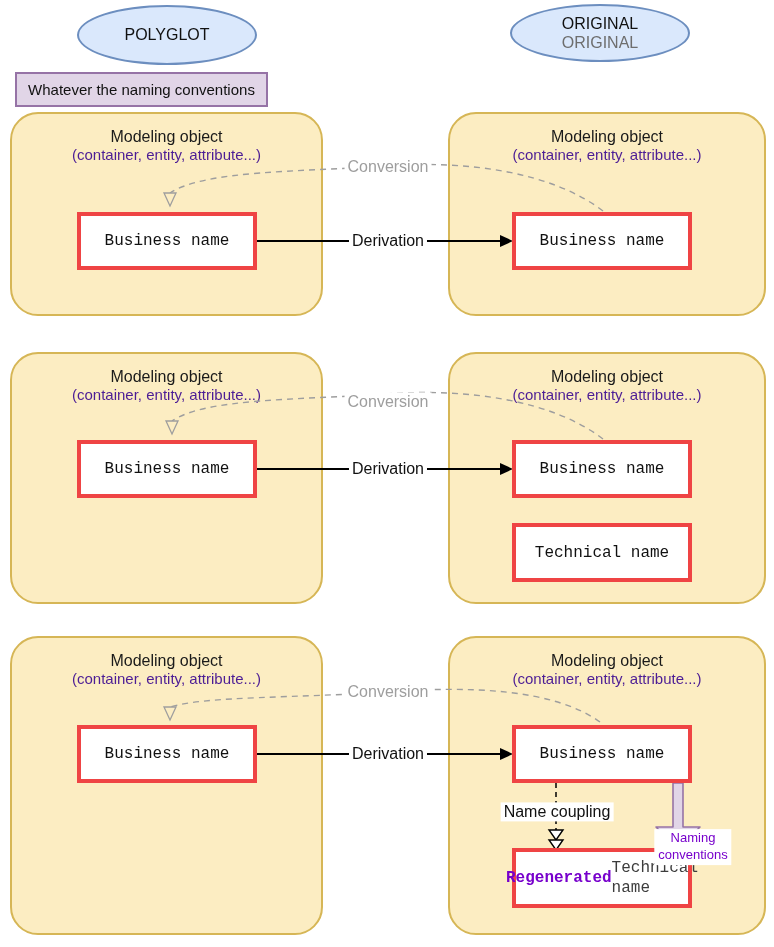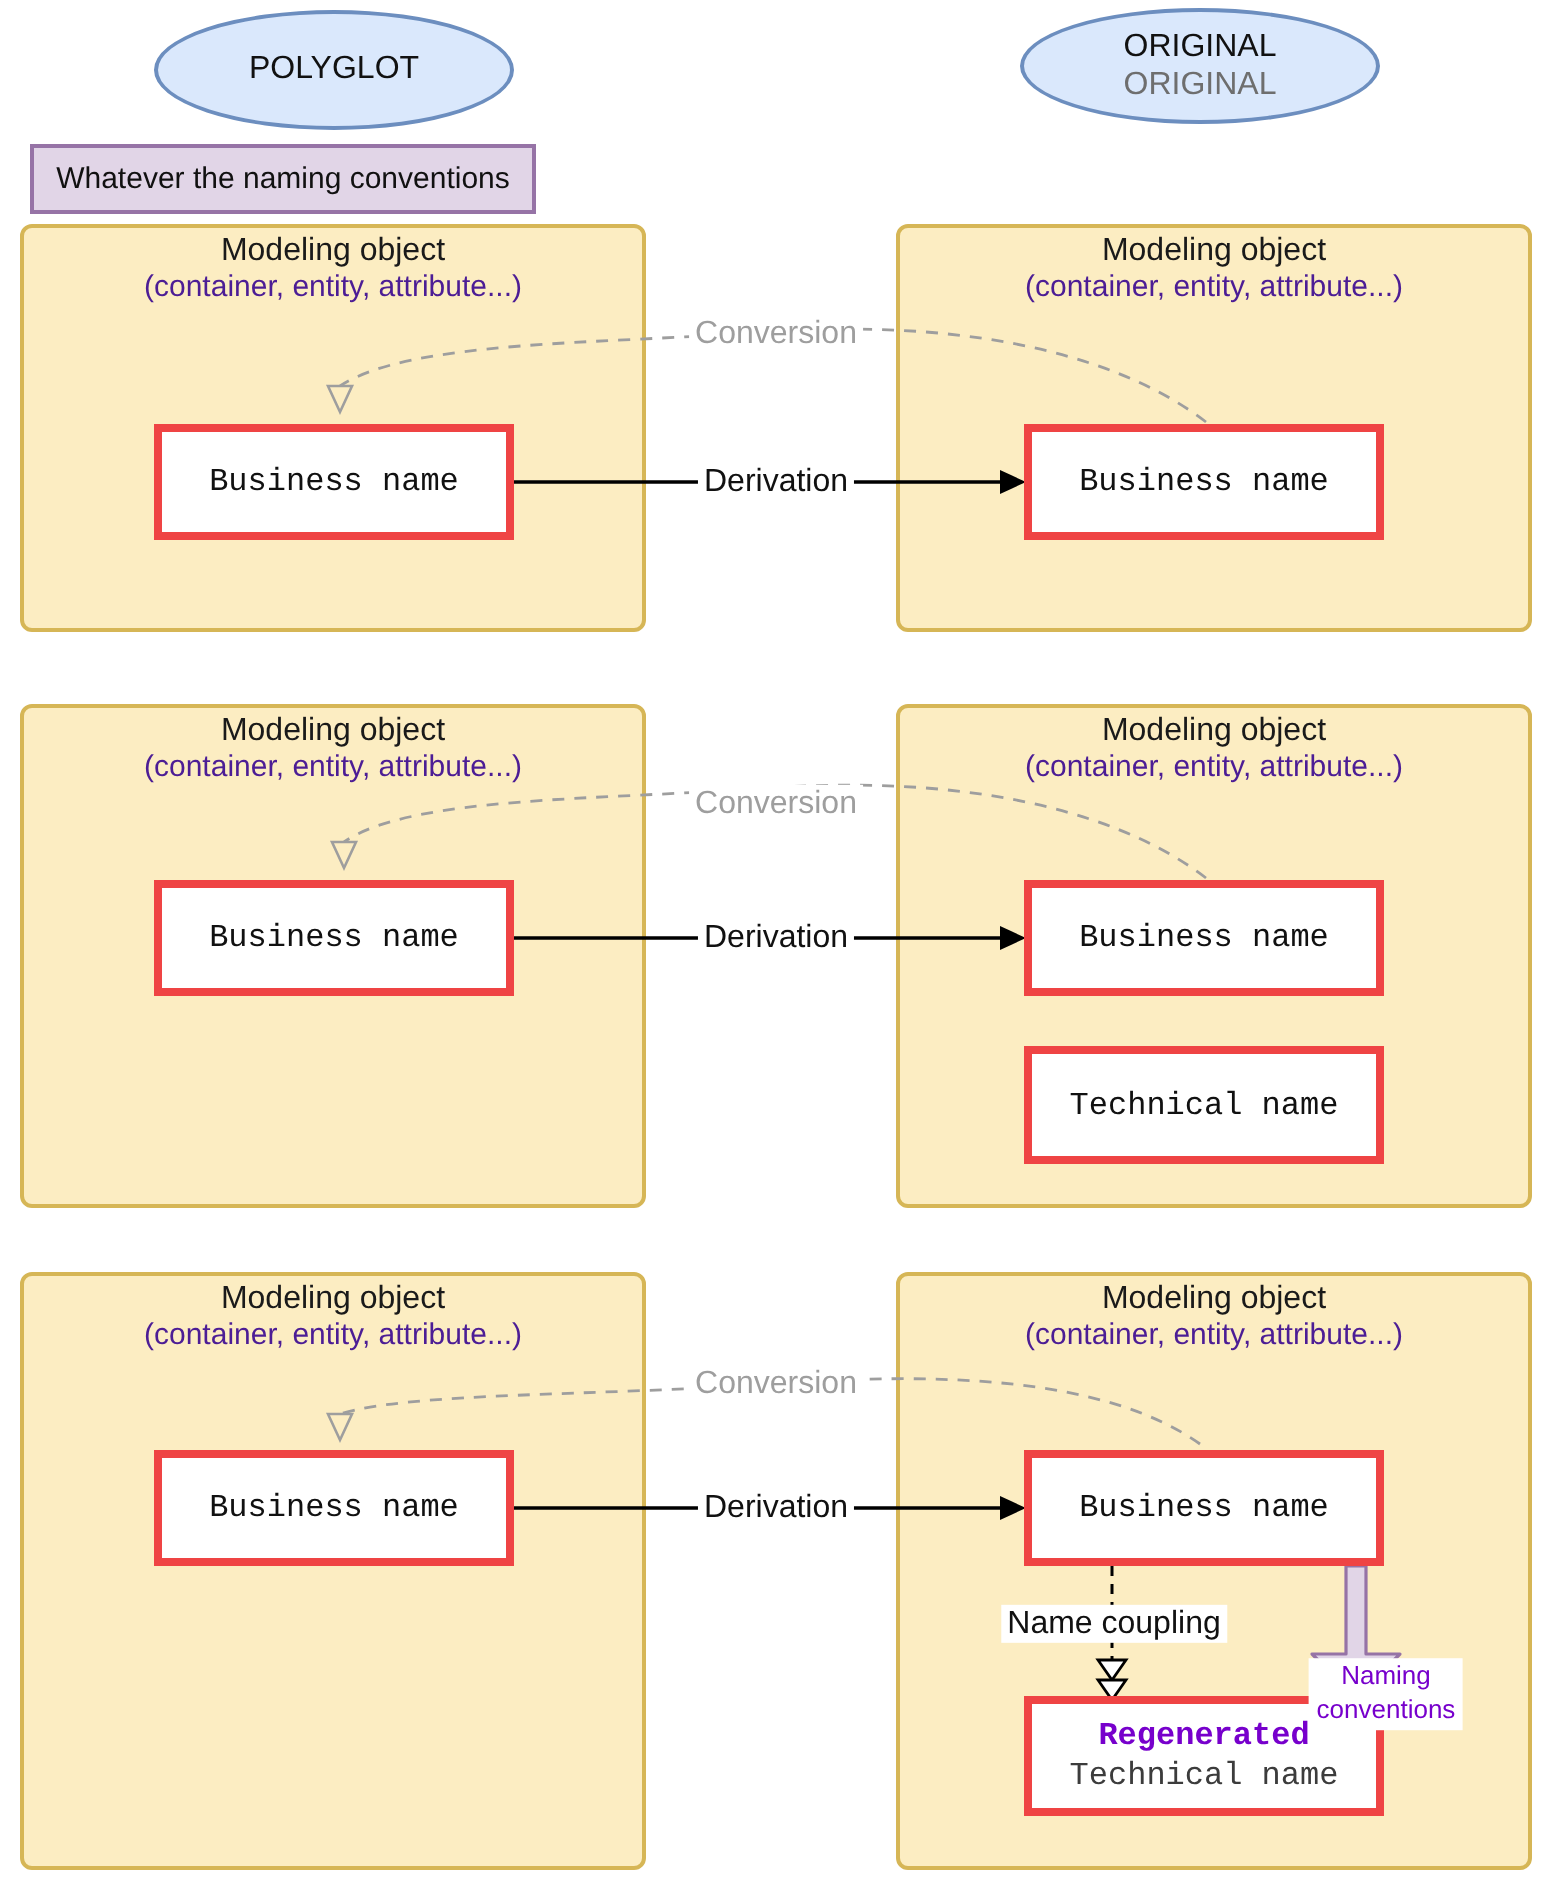--- a/index.html
+++ b/index.html
@@ -14,31 +14,31 @@
     text-align:center; line-height:1.2; box-sizing:border-box; z-index:1;
   }
   .ellipse .sub { color:#6E6E6E; }
   .banner {
     position:absolute; border:2px solid #9673A6; background:#E1D5E7;
     display:flex; align-items:center; justify-content:center;
     font-size:15px; box-sizing:border-box; z-index:1;
   }
   .panel {
     position:absolute; border:2px solid #D6B656; background:#FCEDC2;
-    border-radius:6px; text-align:center; padding-top:2px;
+    border-radius:28px; text-align:center; padding-top:13px;
     box-sizing:border-box; z-index:1;
   }
   .panel-title { font-size:16px; color:#1a1a1a; line-height:19px; }
   .panel-sub   { font-size:15px; color:#4c1d95; line-height:17px; }
   .node {
     position:absolute; border:4px solid #ef4444; background:#fff;
     display:flex; align-items:center; justify-content:center;
     font-size:16px; box-sizing:border-box; z-index:3; line-height:1.25;font-family:Liberation Mono, monospace;
   }
-  .node.multi { flex-direction:column; }
+  .node.multi { }
   .regen-line1 { color:#7700CC; font-weight:bold; }
   .regen-line2 { color:#3C3C3C; }
   svg.overlay { position:absolute; left:0; top:0; z-index:2; }
   .edge-label {
     position:absolute; background:#fff; font-size:16px; z-index:3;
     transform:translate(-50%,-50%); padding:0 3px; white-space:nowrap;
     line-height:1.2;
   }
   .edge-label.gray { color:#9E9E9E; }
   .edge-label.purple {

